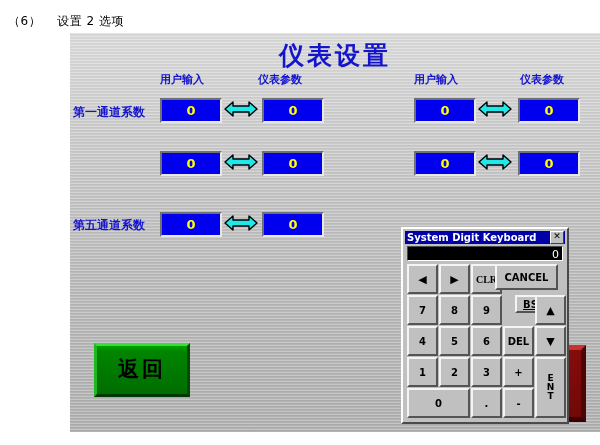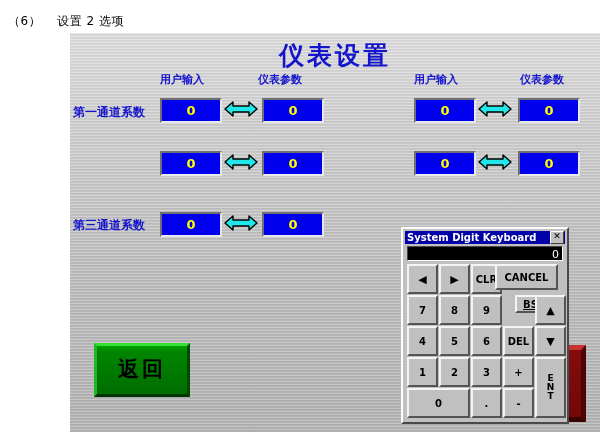--- a/index.html
+++ b/index.html
@@ -258,21 +258,21 @@
   <div class="value-field" style="left:192px; top:118px;">0</div>
 
   <div class="value-field" style="left:344px; top:118px;">0</div>
   <div class="dbl-arrow" style="left:408px; top:119px;">
     <svg width="34" height="20" viewBox="0 0 34 20">
       <polygon points="1,10 9,3 9,7 25,7 25,3 33,10 25,17 25,13 9,13 9,17" fill="#21E8E8" stroke="#000000" stroke-width="1.4" stroke-linejoin="round"></polygon>
     </svg>
   </div>
   <div class="value-field" style="left:448px; top:118px;">0</div>
 
-  <div class="row-label" style="left:3px;  top:184px;">第三通道系数</div>
+  <div class="row-label" style="left:3px;  top:184px;">第五通道系数</div>
   <div class="value-field" style="left:90px; top:179px;">0</div>
   <div class="dbl-arrow" style="left:154px; top:180px;">
     <svg width="34" height="20" viewBox="0 0 34 20">
       <polygon points="1,10 9,3 9,7 25,7 25,3 33,10 25,17 25,13 9,13 9,17" fill="#21E8E8" stroke="#000000" stroke-width="1.4" stroke-linejoin="round"></polygon>
     </svg>
   </div>
   <div class="value-field" style="left:192px; top:179px;">0</div>
 
   <div id="note-text">输入参数</div>
 
@@ -292,21 +292,21 @@
       <span id="kb-close">✕</span>
     </div>
     <div id="kb-display">0</div>
     <div id="kb-keys">
         <div class="key" style="left: 0px; top: 0px; width: 31px; height: 30px;">
           <span class="glyph">◀</span>
         </div>
         <div class="key" style="left: 32px; top: 0px; width: 31px; height: 30px;">
           <span class="glyph">▶</span>
         </div>
-        <div class="key" style="left: 64px; top: 0px; width: 31px; height: 30px;">
+        <div class="key" style="left: 64px; top: 0px; width: 31px; height: 30px; font-family: Liberation Serif, serif;">
           <span>CLR</span>
         </div>
         <div class="key" style="left: 88px; top: 0px; width: 63px; height: 26px;">
           <span>CANCEL</span>
         </div>
         <div class="key" style="left: 0px; top: 31px; width: 31px; height: 30px;">
           <span>7</span>
         </div>
         <div class="key" style="left: 32px; top: 31px; width: 31px; height: 30px;">
           <span>8</span>

